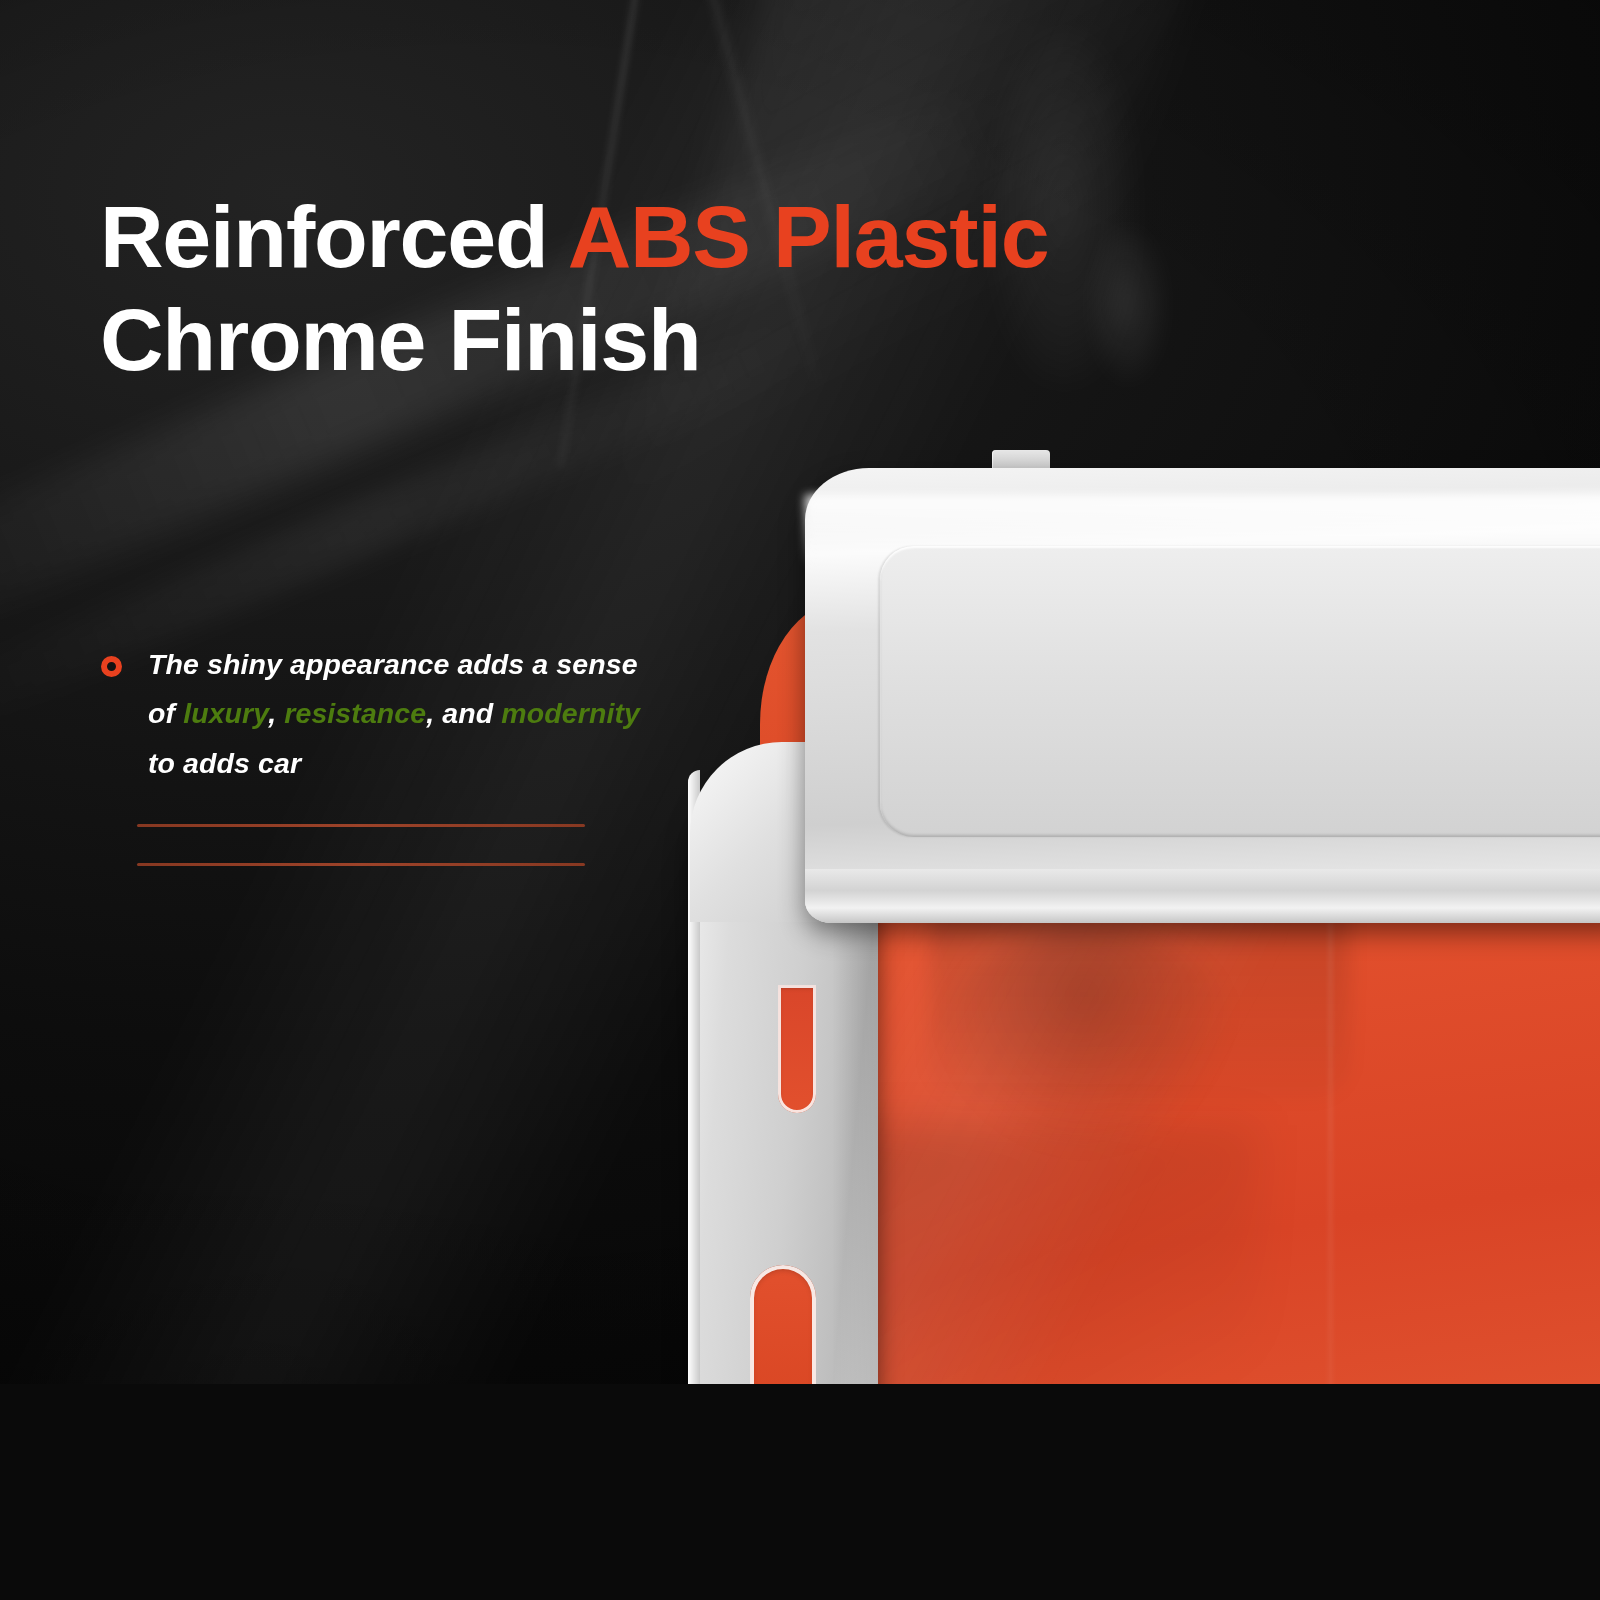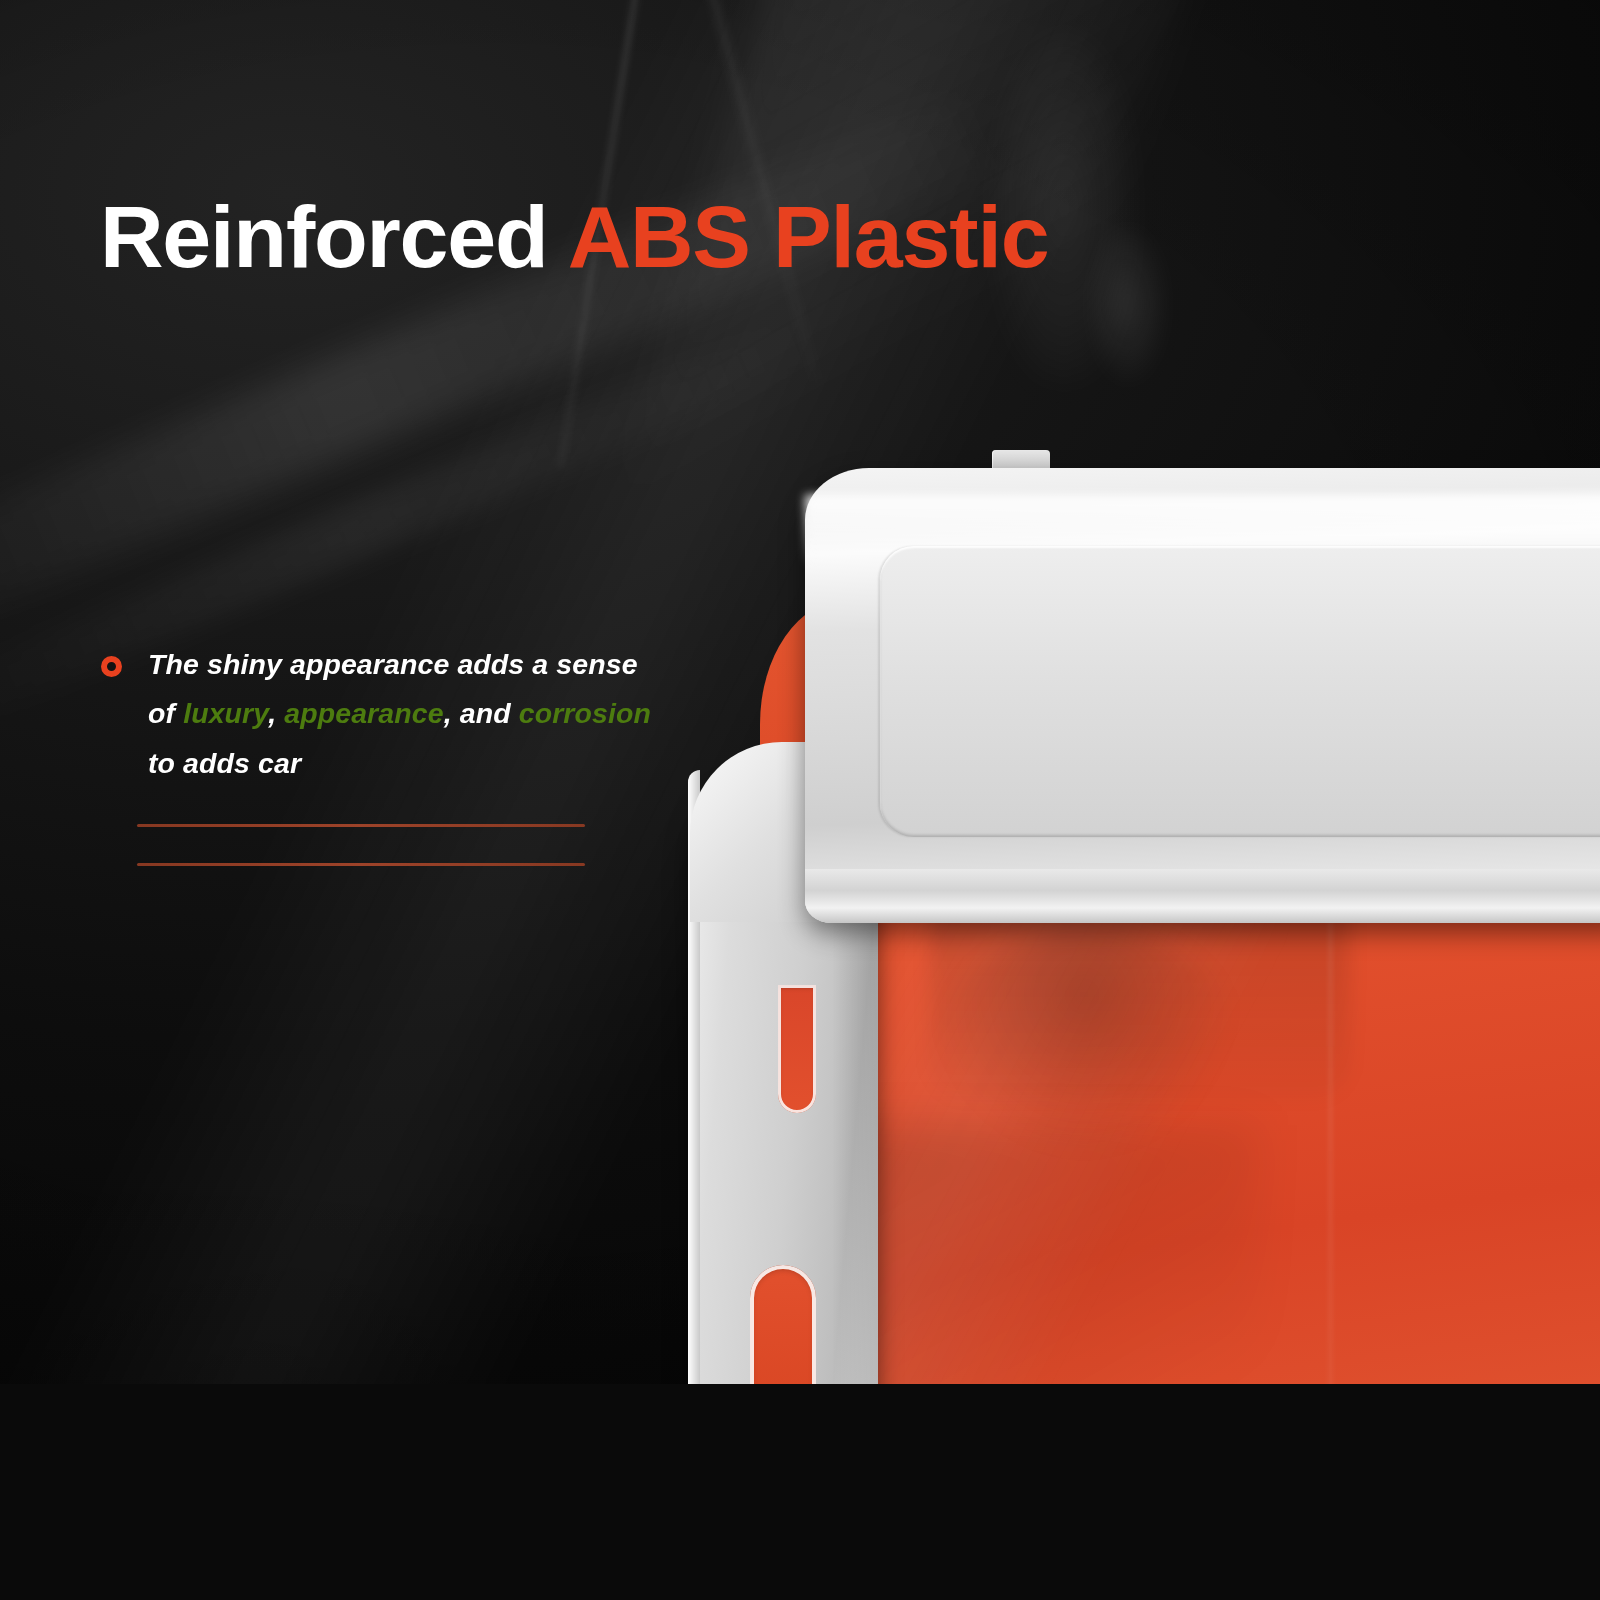--- a/index.html
+++ b/index.html
@@ -246,27 +246,28 @@
 
   <div class="chrome-tab"></div>
   <div class="chrome-bar">
     <div class="chrome-bar-hl"></div>
     <div class="chrome-bar-inner"></div>
     <div class="chrome-bar-lip"></div>
   </div>
 
   <h1 class="headline">
     <span>Reinforced </span><span class="accent">ABS Plastic</span>
+    <span class="l2">Chrome Finish</span>
   </h1>
 
   <div class="bullets">
 
     <div class="bullet">
       <span class="ring"></span>
-      <div class="btext"><span>The shiny appearance adds a sense of </span><span class="hl">luxury</span><span>, </span><span class="hl">appearance</span><span>, and </span><span class="hl">corrosion</span><span> to adds car</span></div>
+      <div class="btext"><span>The shiny appearance adds a sense of </span><span class="hl">luxury</span><span>, </span><span class="hl">resistance</span><span>, and </span><span class="hl">modernity</span><span> to adds car</span></div>
     </div>
 
     <div class="divider"></div>
 
 
     <div class="divider"></div>
 
 
   </div>
 

